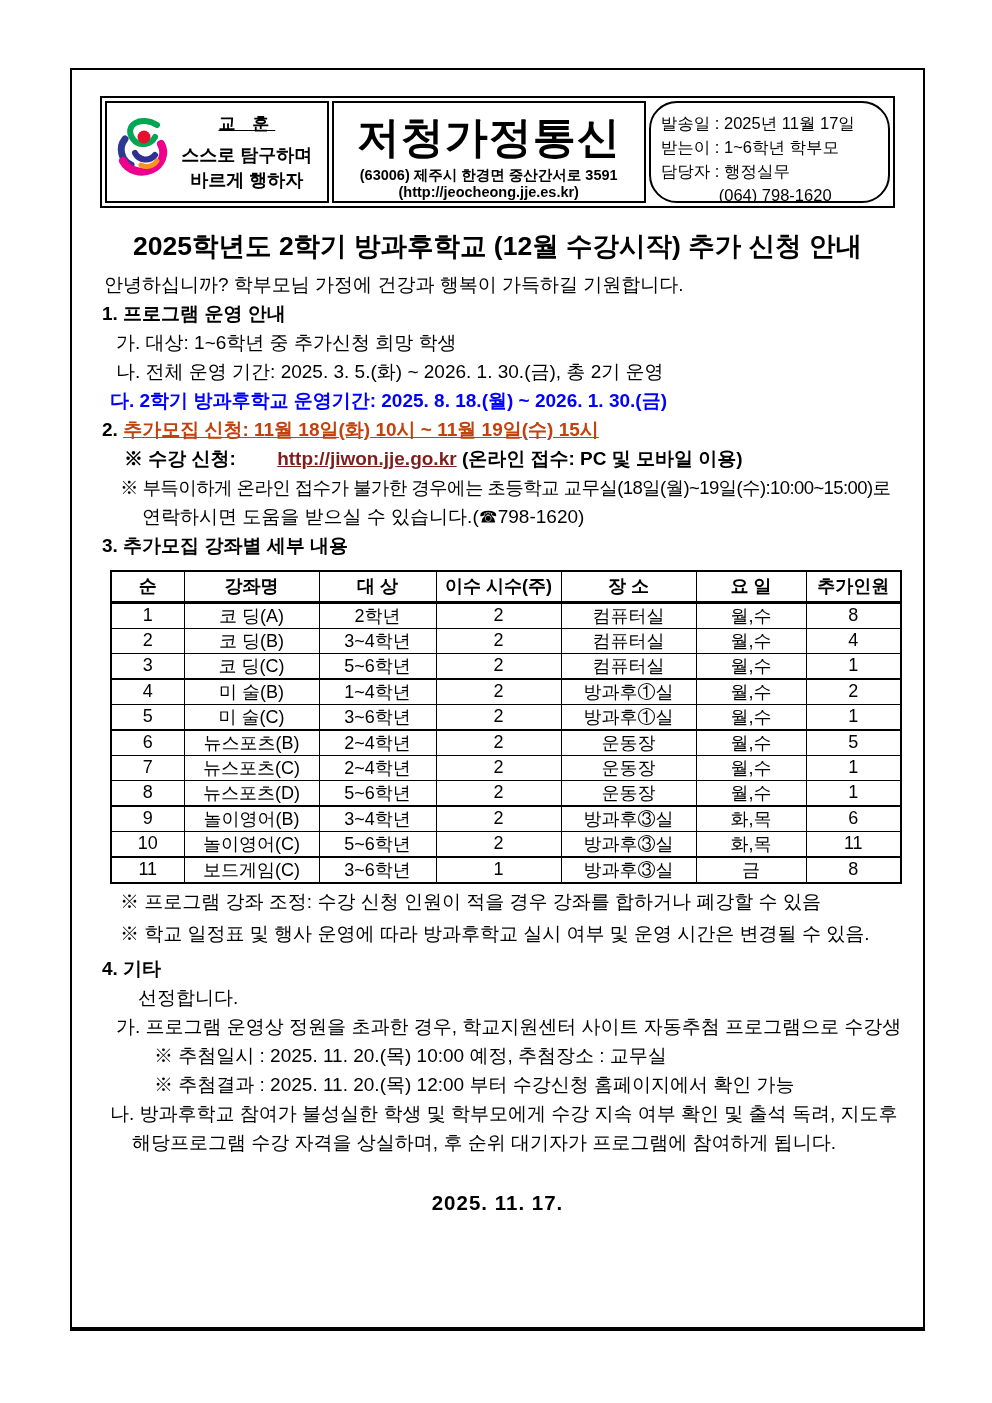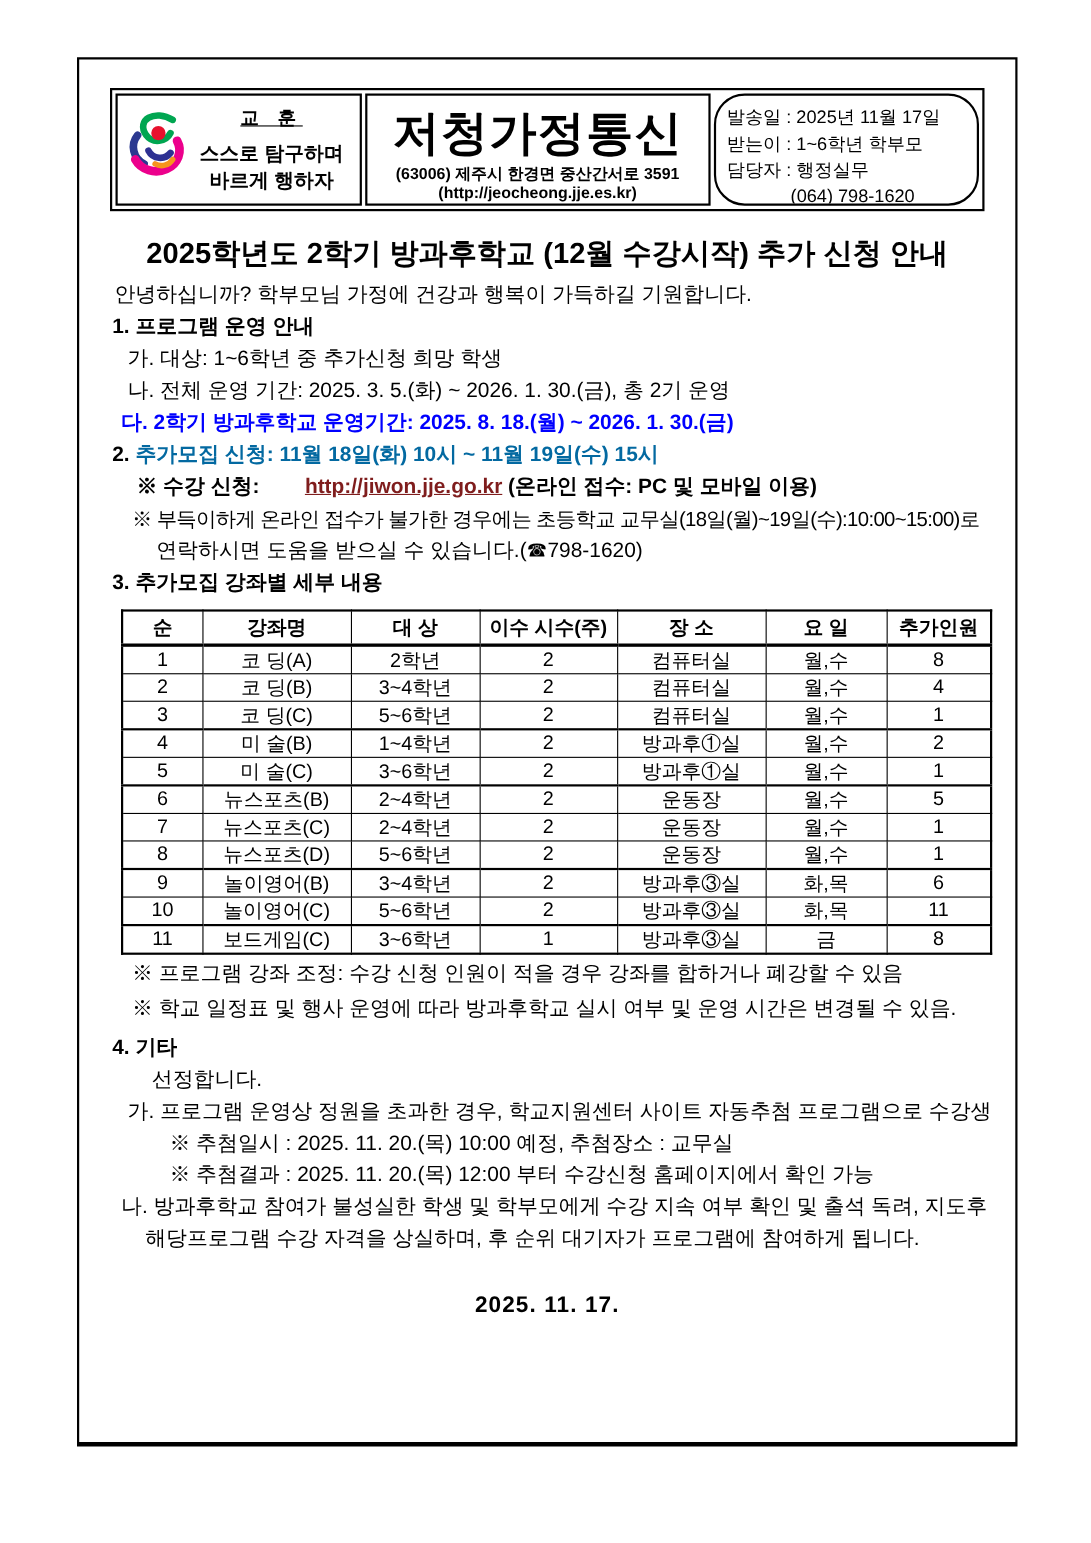--- a/index.html
+++ b/index.html
@@ -4,21 +4,21 @@
 <style>
   * { box-sizing: border-box; margin: 0; padding: 0; }
   html, body { background: #fff; }
   body {
     width: 992px; height: 1403px;
     position: relative;
     font-family: "Liberation Sans", sans-serif;
     color: #000;
   }
   .page {
-    position: absolute; left: 70px; top: 52px;
+    position: absolute; left: 70px; top: 68px;
     width: 855px; height: 1263px;
     border: 2px solid #000; border-bottom-width: 4px;
     background: #fff;
   }
 
   
   .header-box {
     margin: 26px 28px 0 28px;
     border: 2px solid #000;
     padding: 3px;
@@ -55,21 +55,21 @@
     margin-top: 20px; text-align: center;
     font-weight: bold; font-size: 26.5px; white-space: nowrap;
   }
   .accent-blue { color: #000000; }
   .line { font-size: 19px; line-height: 29px; white-space: nowrap; }
   .greeting { margin-top: 6px; padding-left: 6px; }
   .sec-head { font-weight: bold; padding-left: 4px; }
   .indent1 { padding-left: 18px; }
   .item-da { color: #0000ff; font-weight: bold; padding-left: 12px; }
   .sec2 { padding-left: 4px; font-weight: bold; }
-  .sec2 .red-underline { color: #0369a1; }
+  .sec2 .red-underline { color: #c2410c; text-decoration: underline; }
   .apply-line { font-weight: bold; padding-left: 26px; }
   .apply-url { color: #7f1d1d; text-decoration: underline; margin-left: 36px; }
   .note-tight { padding-left: 22px; letter-spacing: -0.6px; font-size: 18.5px; }
   .note-cont { padding-left: 44px; }
 
   
   .course-table {
     margin: 10px 0 0 12px;
     border-collapse: collapse;
     width: 792px;

